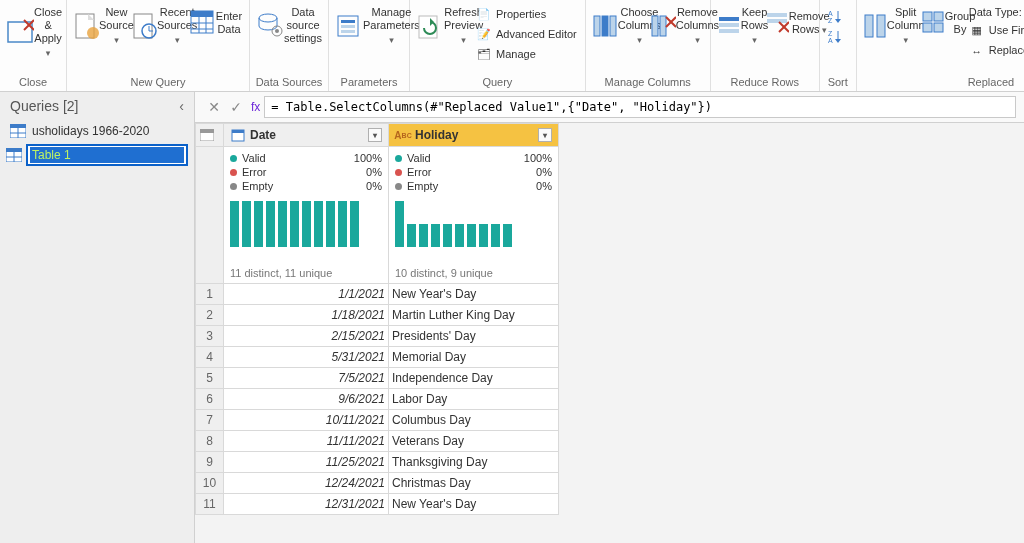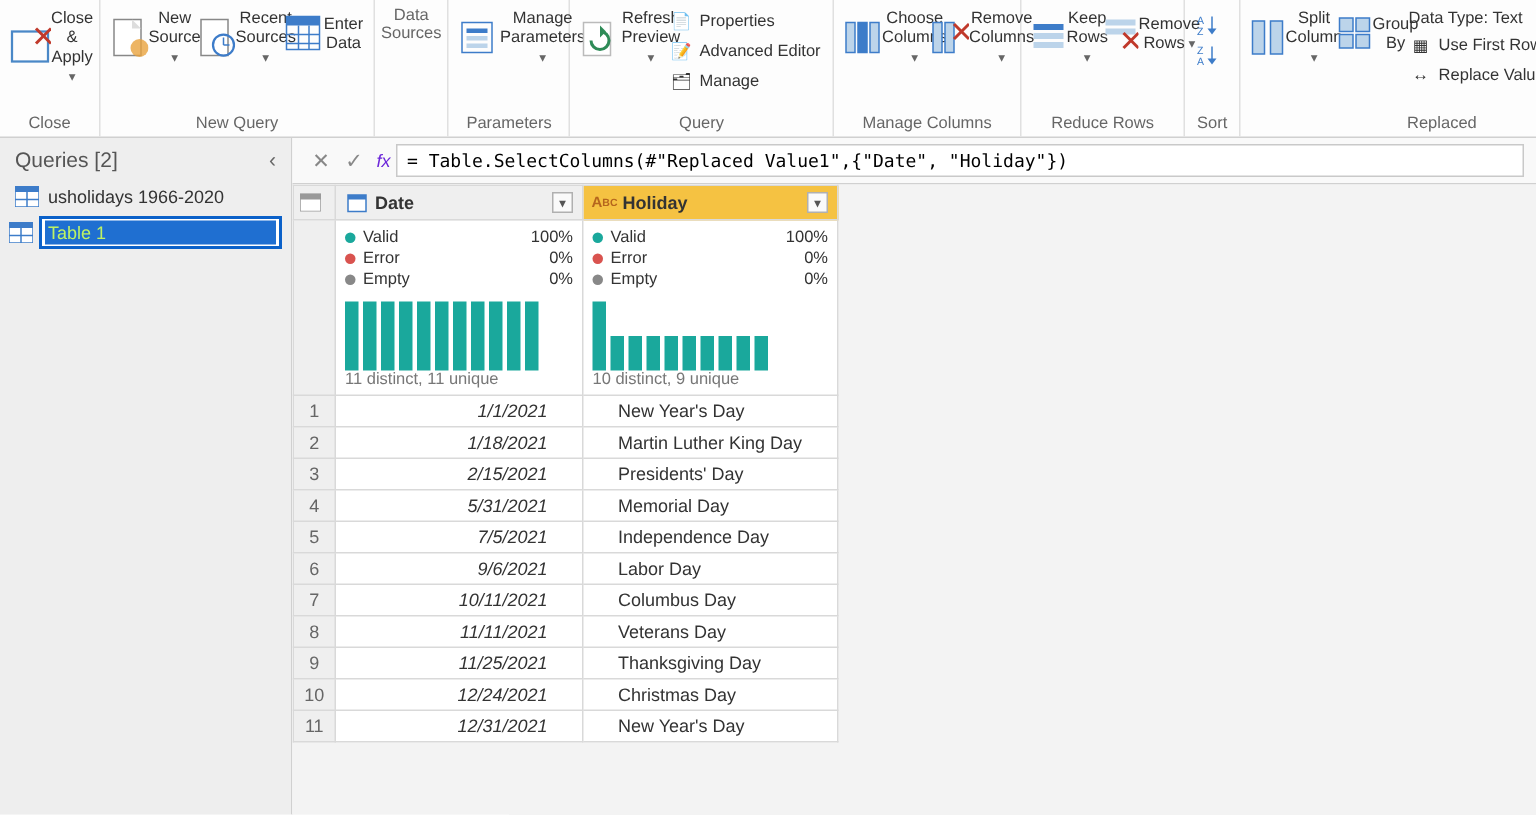--- a/index.html
+++ b/index.html
@@ -20,45 +20,45 @@
 .queries-header .collapse { font-size: 14px; color: #666; cursor: pointer; }
 .query-item { display: flex; align-items: center; padding: 4px 10px; cursor: pointer; }
 .query-item .tbl-icon { width: 16px; height: 14px; margin-right: 6px; }
 .query-item.editing { padding: 2px 6px; }
 .query-item.editing .tbl-icon { margin-right: 4px; }
 .query-edit-wrap { flex:1; border: 2px solid #0b61c9; background: #fff; display:flex; align-items:center; padding:1px 2px; }
 .query-edit-input { border:none; outline:none; width:100%; font-size:12px; background:#1f6fd1; color:#bef264; padding:1px 2px; }
 .content { flex: 1; display: flex; flex-direction: column; background: #fff; }
 .formula-bar { display: flex; align-items: center; padding: 4px 8px; border-bottom: 1px solid #d0d0d0; background:#f9f9f9; }
 .formula-bar .fb-btn { width: 22px; text-align: center; color: #888; font-size: 14px; cursor: pointer; }
-.formula-bar .fx { font-style: italic; color:#6d28d9; margin: 0 4px; text-align: center; }
+.formula-bar .fx { color:#6d28d9; margin: 0 4px; text-align: center; }
 .formula-bar input { flex: 1; border: 1px solid #c9c9c9; padding: 3px 6px; font-family: Consolas, monospace; font-size: 12px; background:#fff; }
 .grid-wrap { flex:1; overflow:auto; background:#f3f3f3; }
 table.data { border-collapse: collapse; background: #fff; }
 table.data th, table.data td { border: 1px solid #d9d9d9; font-size: 12px; }
 th.rownum-h, td.rownum { width: 28px; background: #efefef; text-align: center; color: #666; padding: 3px 4px; }
 th.colhead { background: #efefef; text-align: left; padding: 0; }
 th.colhead.sel { background: #f5c242; }
 .colhead-inner { display:flex; align-items:center; padding: 3px 6px; gap:4px; position:relative; }
 .colhead-inner .type-icon { width:16px; height:16px; display:flex; align-items:center; justify-content:center; font-size:10px; }
 .colhead-inner .filter { margin-left:auto; width:14px; height:14px; border:1px solid #b0b0b0; background:#fafafa; display:flex; align-items:center; justify-content:center; font-size:8px; color:#555; cursor:pointer; }
-td.cell { padding: 3px 23px; }
+td.cell { padding: 3px 3px; }
 td.cell.date { text-align: right; font-style: italic; width: 165px; }
 td.cell.text { text-align: left; width: 170px; }
 .profile-row td { padding: 4px 6px; vertical-align: top; }
 .profile { font-size: 11px; }
 .profile .pline { display:flex; align-items:center; justify-content:space-between; padding:1px 0; }
 .profile .dot { width:7px; height:7px; border-radius:50%; margin-right:5px; display:inline-block; }
 .profile .dot.valid { background:#1aa89c; }
 .profile .dot.error { background:#d9534f; }
 .profile .dot.empty { background:#888; }
 .profile .lbl { display:flex; align-items:center;text-align:right; }
 .bars { display:flex; align-items:flex-end; height:48px; gap:3px; margin-top:6px; }
 .bars .bar { width:9px; background:#1aa89c; }
-.distinct { color:#777; font-size:11px; margin-top:0; }
+.distinct { color:#777; font-size:11px; margin-top:20px; }
 
 svg { display:block; }
 </style>
 </head>
 <body>
 
 <div class="ribbon">
 
   <div class="ribbon-group">
     <div class="ribbon-buttons">
@@ -114,20 +114,34 @@
             </svg>
           </div>
         <span>Enter
 Data</span>
       </div>
     </div>
     <div class="ribbon-label">New Query</div>
   </div>
 
   <div class="ribbon-group">
+    <div class="ribbon-buttons">
+      <div class="ribbon-btn-large" style="width:70px">
+        <div class="icon-box">
+            <svg width="28" height="28">
+              <ellipse cx="12" cy="7" rx="9" ry="4" fill="none" stroke="#3d7cc9"></ellipse>
+              <path d="M3 7 v8 a9 4 0 0 0 18 0 v-8" fill="none" stroke="#3d7cc9"></path>
+              <circle cx="21" cy="20" r="5" fill="none" stroke="#888"></circle>
+              <circle cx="21" cy="20" r="2" fill="#888"></circle>
+            </svg>
+          </div>
+        <span>Data source
+settings</span>
+      </div>
+    </div>
     <div class="ribbon-label">Data Sources</div>
   </div>
 
   <div class="ribbon-group">
     <div class="ribbon-buttons">
       <div class="ribbon-btn-large" style="width:72px">
         <div class="icon-box">
             <svg width="28" height="28">
               <rect x="3" y="4" width="20" height="20" fill="none" stroke="#3d7cc9"></rect>
               <rect x="6" y="8" width="14" height="3" fill="#3d7cc9"></rect>

